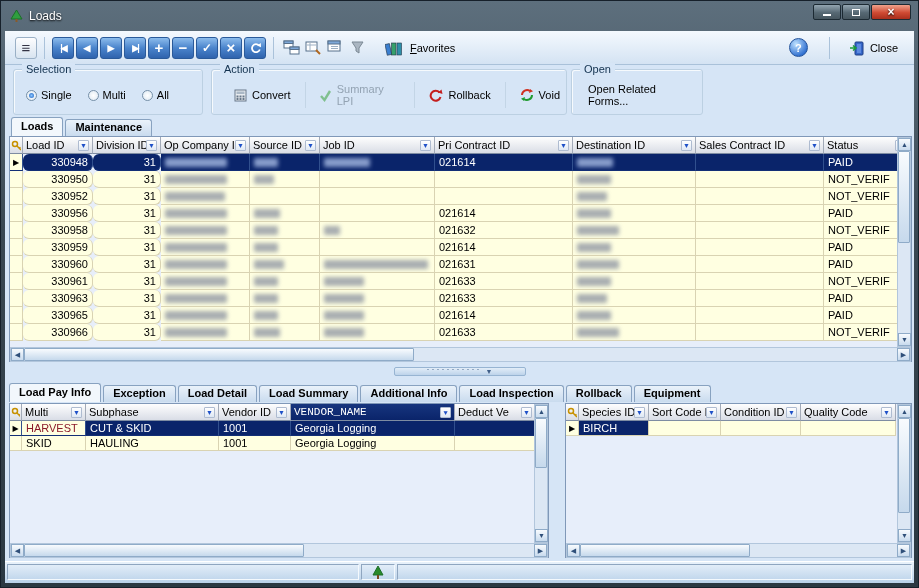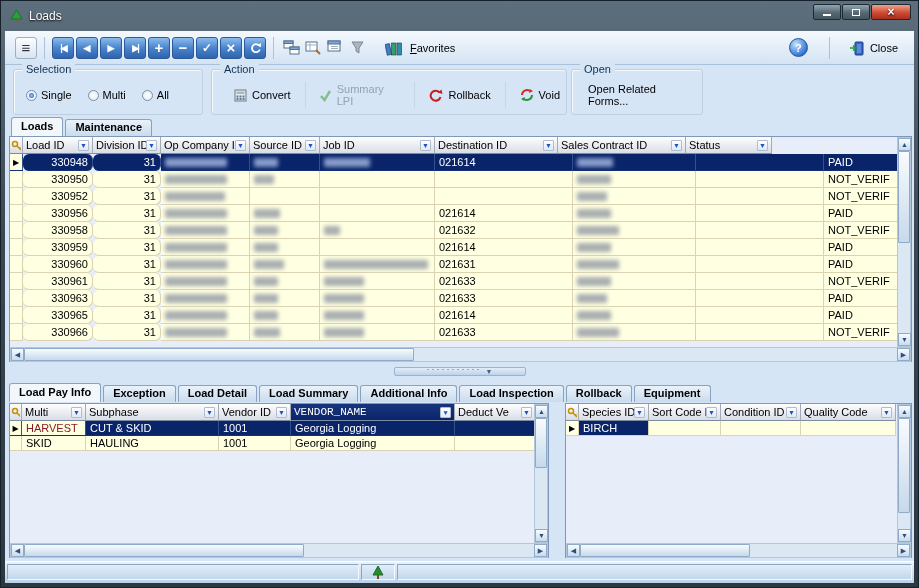--- a/index.html
+++ b/index.html
@@ -317,20 +317,24 @@
               <span class="harrow">▼</span>
             </div>
             <div class="g-hcell" style="width: 70px; height: 17px;">
               <span class="lbl">Source ID</span>
               <span class="harrow">▼</span>
             </div>
             <div class="g-hcell" style="width: 115px; height: 17px;">
               <span class="lbl">Job ID</span>
               <span class="harrow">▼</span>
             </div>
+            <div class="g-hcell" style="width: 138px; height: 17px;">
+              <span class="lbl">Pri Contract ID</span>
+              <span class="harrow">▼</span>
+            </div>
             <div class="g-hcell" style="width: 123px; height: 17px;">
               <span class="lbl">Destination ID</span>
               <span class="harrow">▼</span>
             </div>
             <div class="g-hcell" style="width: 128px; height: 17px;">
               <span class="lbl">Sales Contract ID</span>
               <span class="harrow">▼</span>
             </div>
             <div class="g-hcell" style="width: 86px; height: 17px;">
               <span class="lbl">Status</span>

